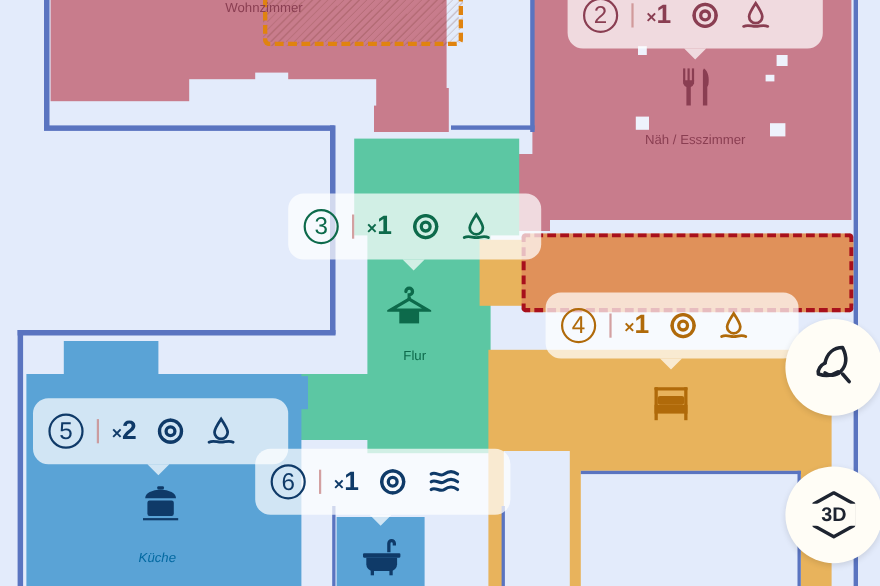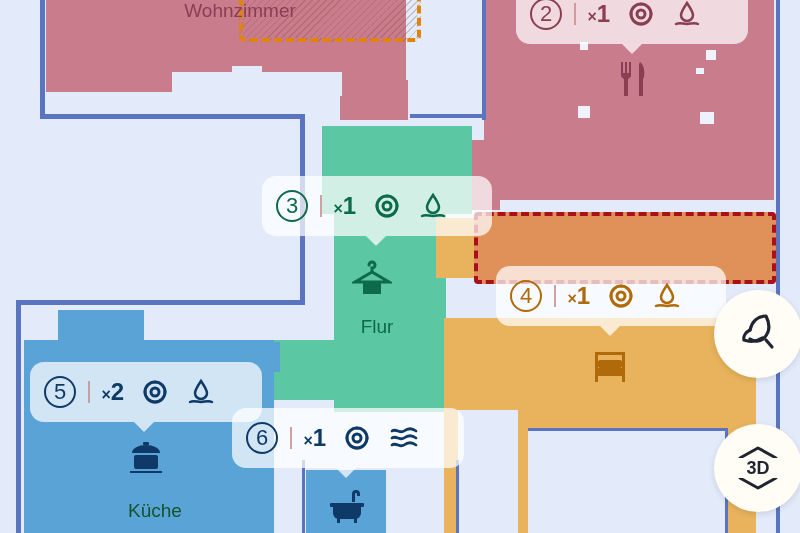--- a/index.html
+++ b/index.html
@@ -1,20 +1,20 @@
 <!DOCTYPE html>
 <html><head>
 <meta charset="utf-8">
 <style>
   html,body{margin:0;padding:0;}
   body{width:800px;height:533px;overflow:hidden;background:#e3ebfb;font-family:"Liberation Sans","DejaVu Sans",sans-serif;position:relative;}
   .map{position:absolute;left:0;top:0;width:800px;height:533px;overflow:hidden;}
   .abs{position:absolute;}
   .wall{position:absolute;background:#5a74c0;}
-  .room-label{position:absolute;font-size:19px;white-space:nowrap;transform:translateX(-50%);text-align:center;}
+  .room-label{position:absolute;font-size:12px;white-space:nowrap;transform:translateX(-50%);text-align:center;}
   .pill{position:absolute;height:60px;border-radius:14px;background:rgba(255,255,255,0.72);display:flex;align-items:center;padding:0 14px;box-sizing:border-box;gap:0;}
   .pill .num{width:32px;height:32px;border-radius:50%;border:2.5px solid currentColor;box-sizing:border-box;display:flex;align-items:center;justify-content:center;font-size:22px;font-weight:400;}
   .pill .sep{width:1.5px;height:22px;background:#c98a8a;margin:0 12px;opacity:0.8;}
   .pill .count{font-size:24px;font-weight:bold;margin-right:18px;letter-spacing:-1px;}
   .pill .count small{font-size:16px;font-weight:bold;margin-right:1px;}
   .pill svg{display:block;}
   .pill .ico{margin-right:18px;display:flex;align-items:center;}
   .pill .ico:last-child{margin-right:0;}
   .pointer{position:absolute;width:0;height:0;border-left:10px solid transparent;border-right:10px solid transparent;border-top:10px solid rgba(255,255,255,0.72);}
   .fab{position:absolute;width:88px;height:88px;border-radius:50%;background:#fffdf6;box-shadow:0 2px 6px rgba(0,0,0,0.12);display:flex;align-items:center;justify-content:center;}
@@ -36,20 +36,21 @@
 
   <div class="abs" style="left:484px;top:0;width:290px;height:200px;background:#c87c8c;"></div>
   <div class="abs" style="left:470px;top:140px;width:30px;height:70px;background:#c87c8c;"></div>
 
   <div class="abs" style="left:580px;top:42px;width:8px;height:8px;background:#eef2fc;"></div>
   <div class="abs" style="left:706px;top:50px;width:10px;height:10px;background:#eef2fc;"></div>
   <div class="abs" style="left:578px;top:106px;width:12px;height:12px;background:#eef2fc;"></div>
   <div class="abs" style="left:700px;top:112px;width:14px;height:12px;background:#eef2fc;"></div>
   <div class="abs" style="left:696px;top:68px;width:8px;height:6px;background:#eef2fc;"></div>
 
+  <div class="room-label" style="left:632px;top:120px;color:#8a3e52;">Näh / Esszimmer</div>
   <div class="abs" style="left:618px;top:62px;">
     <svg width="30" height="36" viewBox="0 0 30 36">
         <g fill="#8a3e52">
           <rect x="3" y="0" width="2" height="12"></rect>
           <rect x="7" y="0" width="2" height="12"></rect>
           <rect x="11" y="0" width="2" height="12"></rect>
           <path d="M3 11h10v3a5 5 0 0 1-3 3v17h-4v-17a5 5 0 0 1-3-3z"></path>
           <path d="M22 0c4 3 5 9 4 15l-1 2v17h-4V2z"></path>
         </g>
       </svg>
@@ -75,21 +76,21 @@
           <rect x="30" y="4" width="3" height="30"></rect>
           <rect x="6" y="12" width="24" height="8" rx="2"></rect>
           <rect x="3" y="20" width="30" height="8"></rect>
         </g>
       </svg>
   </div>
 
   <div class="abs" style="left:24px;top:340px;width:250px;height:193px;background:#5aa3d6;"></div>
   <div class="abs" style="left:58px;top:310px;width:86px;height:40px;background:#5aa3d6;"></div>
   <div class="abs" style="left:200px;top:342px;width:80px;height:30px;background:#5aa3d6;"></div>
-  <div class="room-label" style="left:155px;top:500px;color:#14532d;">Küche</div>
+  <div class="room-label" style="left:143px;top:500px;color:#0369a1;font-style:italic;">Küche</div>
   <div class="abs" style="left:128px;top:440px;">
     <svg width="36" height="36" viewBox="0 0 36 36">
         <g fill="#0f3a68">
           <rect x="15" y="2" width="6" height="3" rx="1"></rect>
           <path d="M4 13a14 8 0 0 1 28 0z"></path>
           <rect x="6" y="15" width="24" height="14" rx="2"></rect>
           <rect x="2" y="31" width="32" height="2"></rect>
         </g>
       </svg>
   </div>

